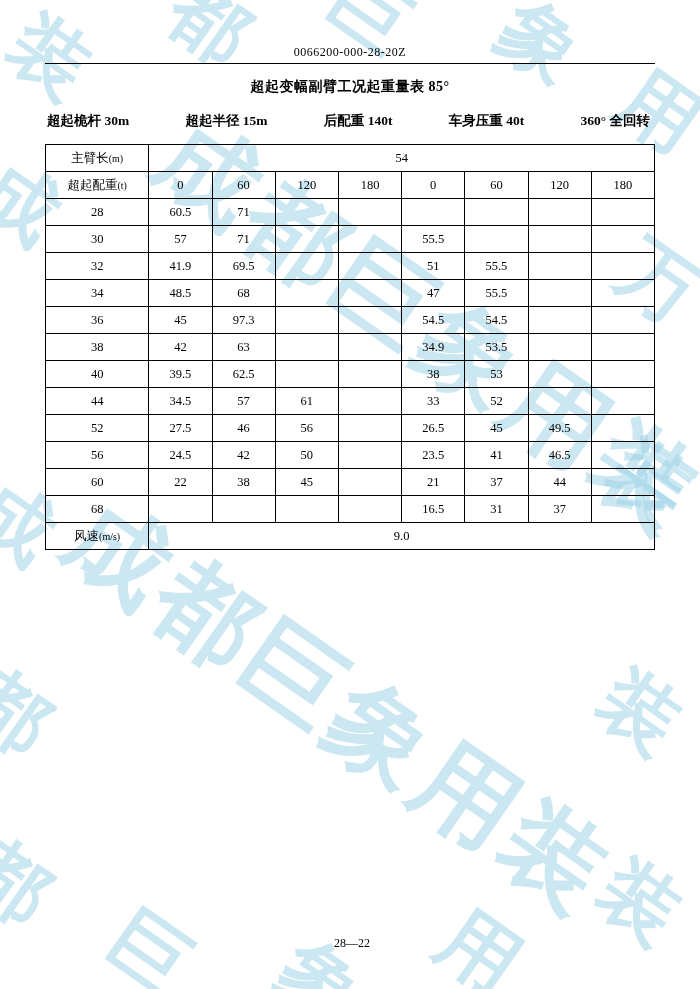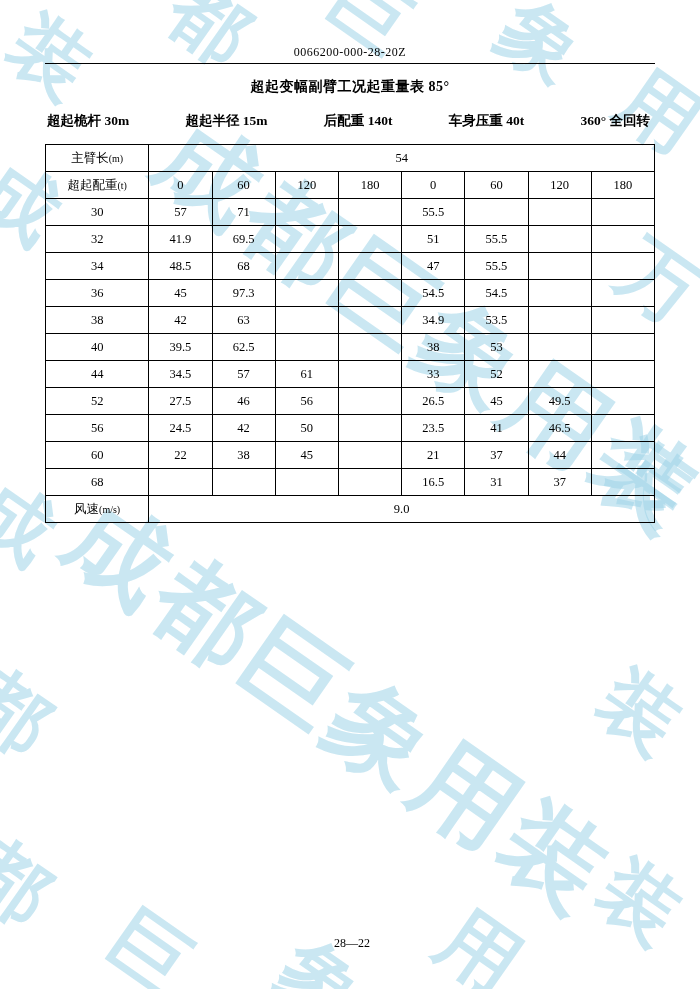--- a/index.html
+++ b/index.html
@@ -182,20 +182,31 @@
         <td>120</td>
         <td>180</td>
         <td>0</td>
         <td>60</td>
         <td>120</td>
         <td>180</td>
       </tr>
 
 
       <tr>
+          <td class="label label-center">28</td>
+          <td class="val-cell">60.5</td>
+          <td class="val-cell">71</td>
+          <td class="val-cell"></td>
+          <td class="val-cell"></td>
+          <td class="val-cell"></td>
+          <td class="val-cell"></td>
+          <td class="val-cell"></td>
+          <td class="val-cell"></td>
+        </tr>
+      <tr>
           <td class="label label-center">30</td>
           <td class="val-cell">57</td>
           <td class="val-cell">71</td>
           <td class="val-cell"></td>
           <td class="val-cell"></td>
           <td class="val-cell">55.5</td>
           <td class="val-cell"></td>
           <td class="val-cell"></td>
           <td class="val-cell"></td>
         </tr>

